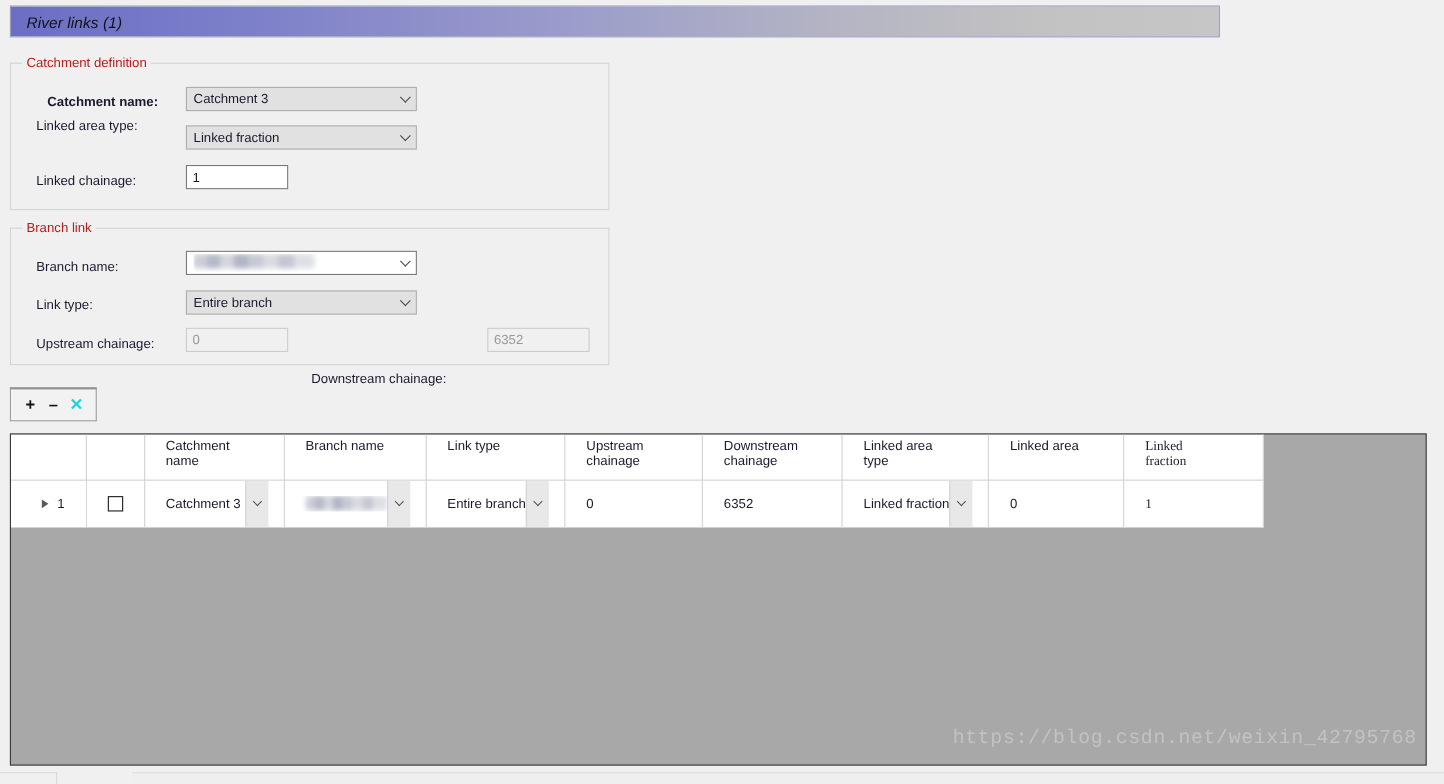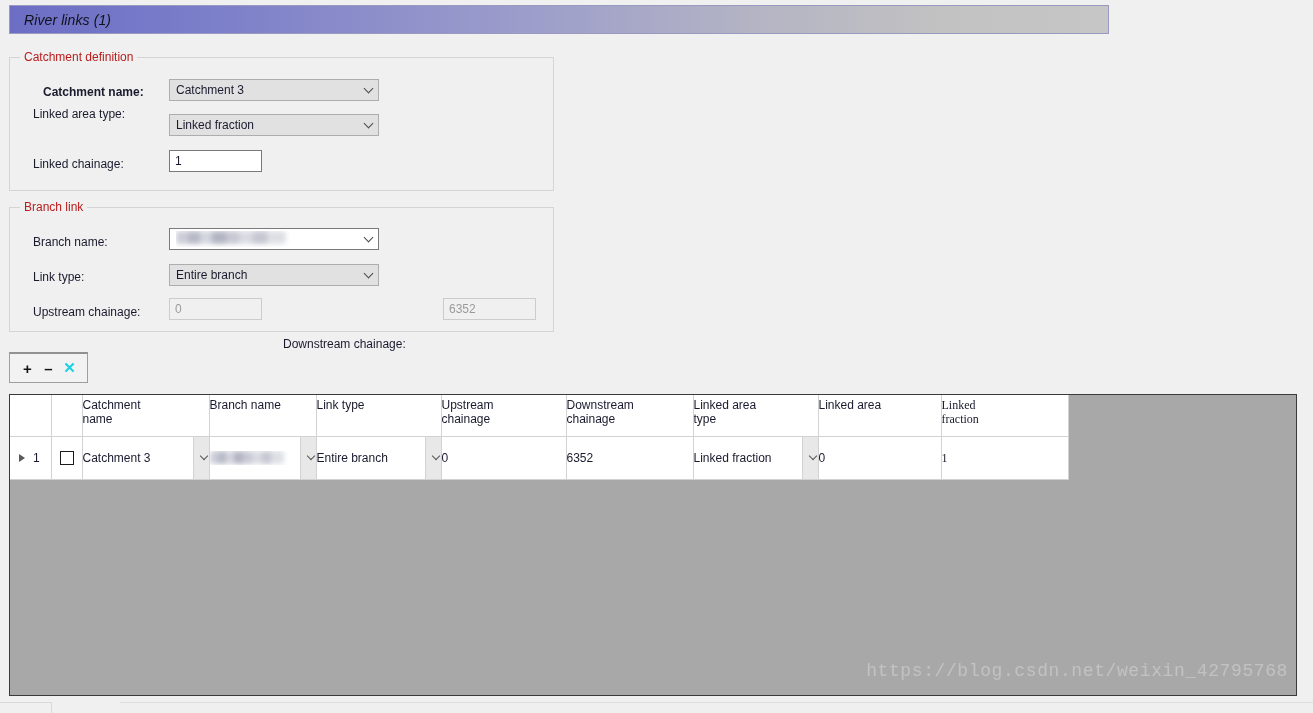--- a/index.html
+++ b/index.html
@@ -146,21 +146,21 @@
   }
   table.grid { border-collapse: collapse; table-layout: fixed; background: #ffffff; }
   table.grid th, table.grid td {
     border-right: 1px solid #d2d2d2;
     border-bottom: 1px solid #d2d2d2;
     font-weight: normal;
     font-size: 12px;
     color: #1a1a2e;
     text-align: left;
     vertical-align: top;
-    padding: 3px 0;
+    padding: 3px 19px;
     background: #ffffff;
     overflow: hidden;
     white-space: pre-line;
     line-height: 14px;
   }
   table.grid thead th { height: 41px; background: #ffffff; }
   table.grid tbody td { height: 27px; vertical-align: middle; padding-top: 0; padding-bottom: 0; }
 
   th.col-rowmark, td.col-rowmark { width: 41px; }
   th.col-check,   td.col-check   { width: 31px; }

